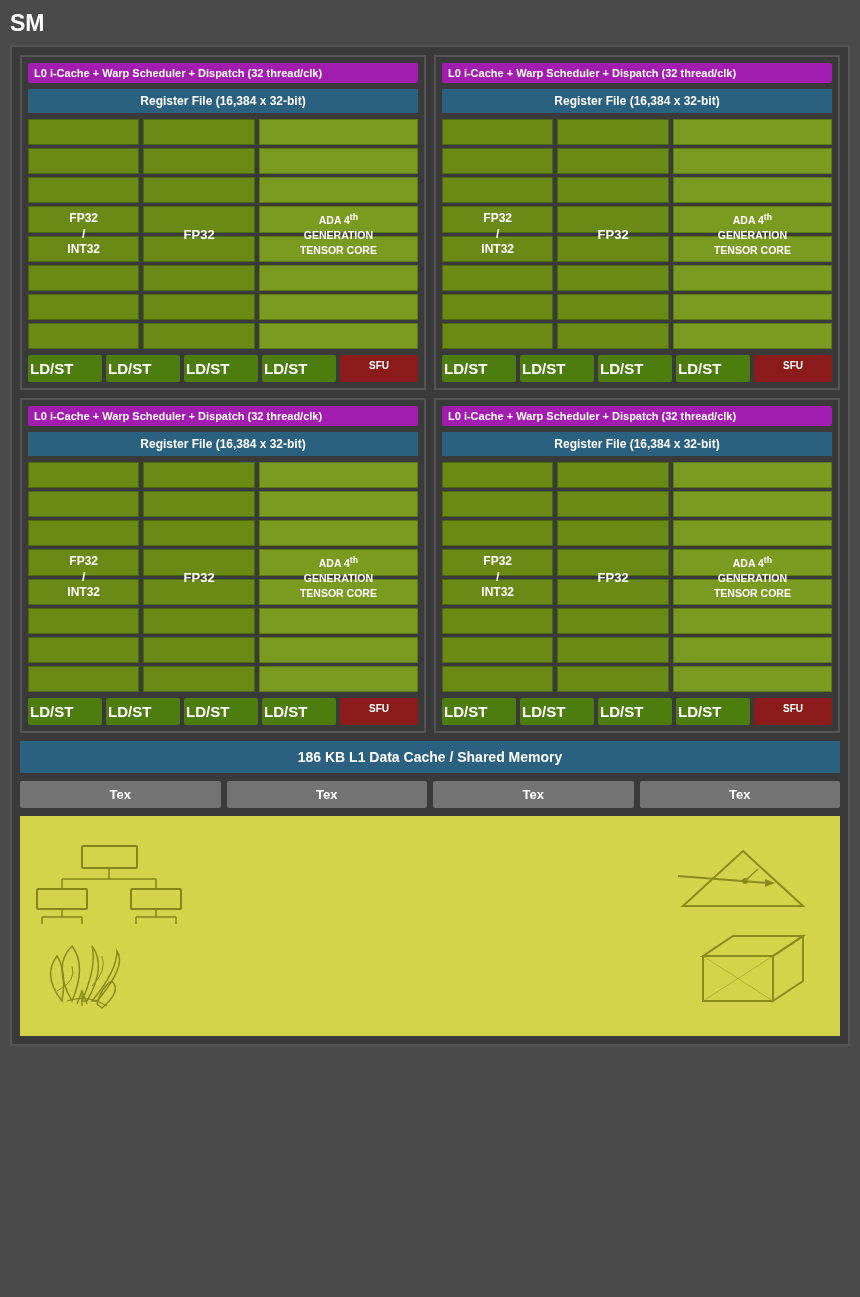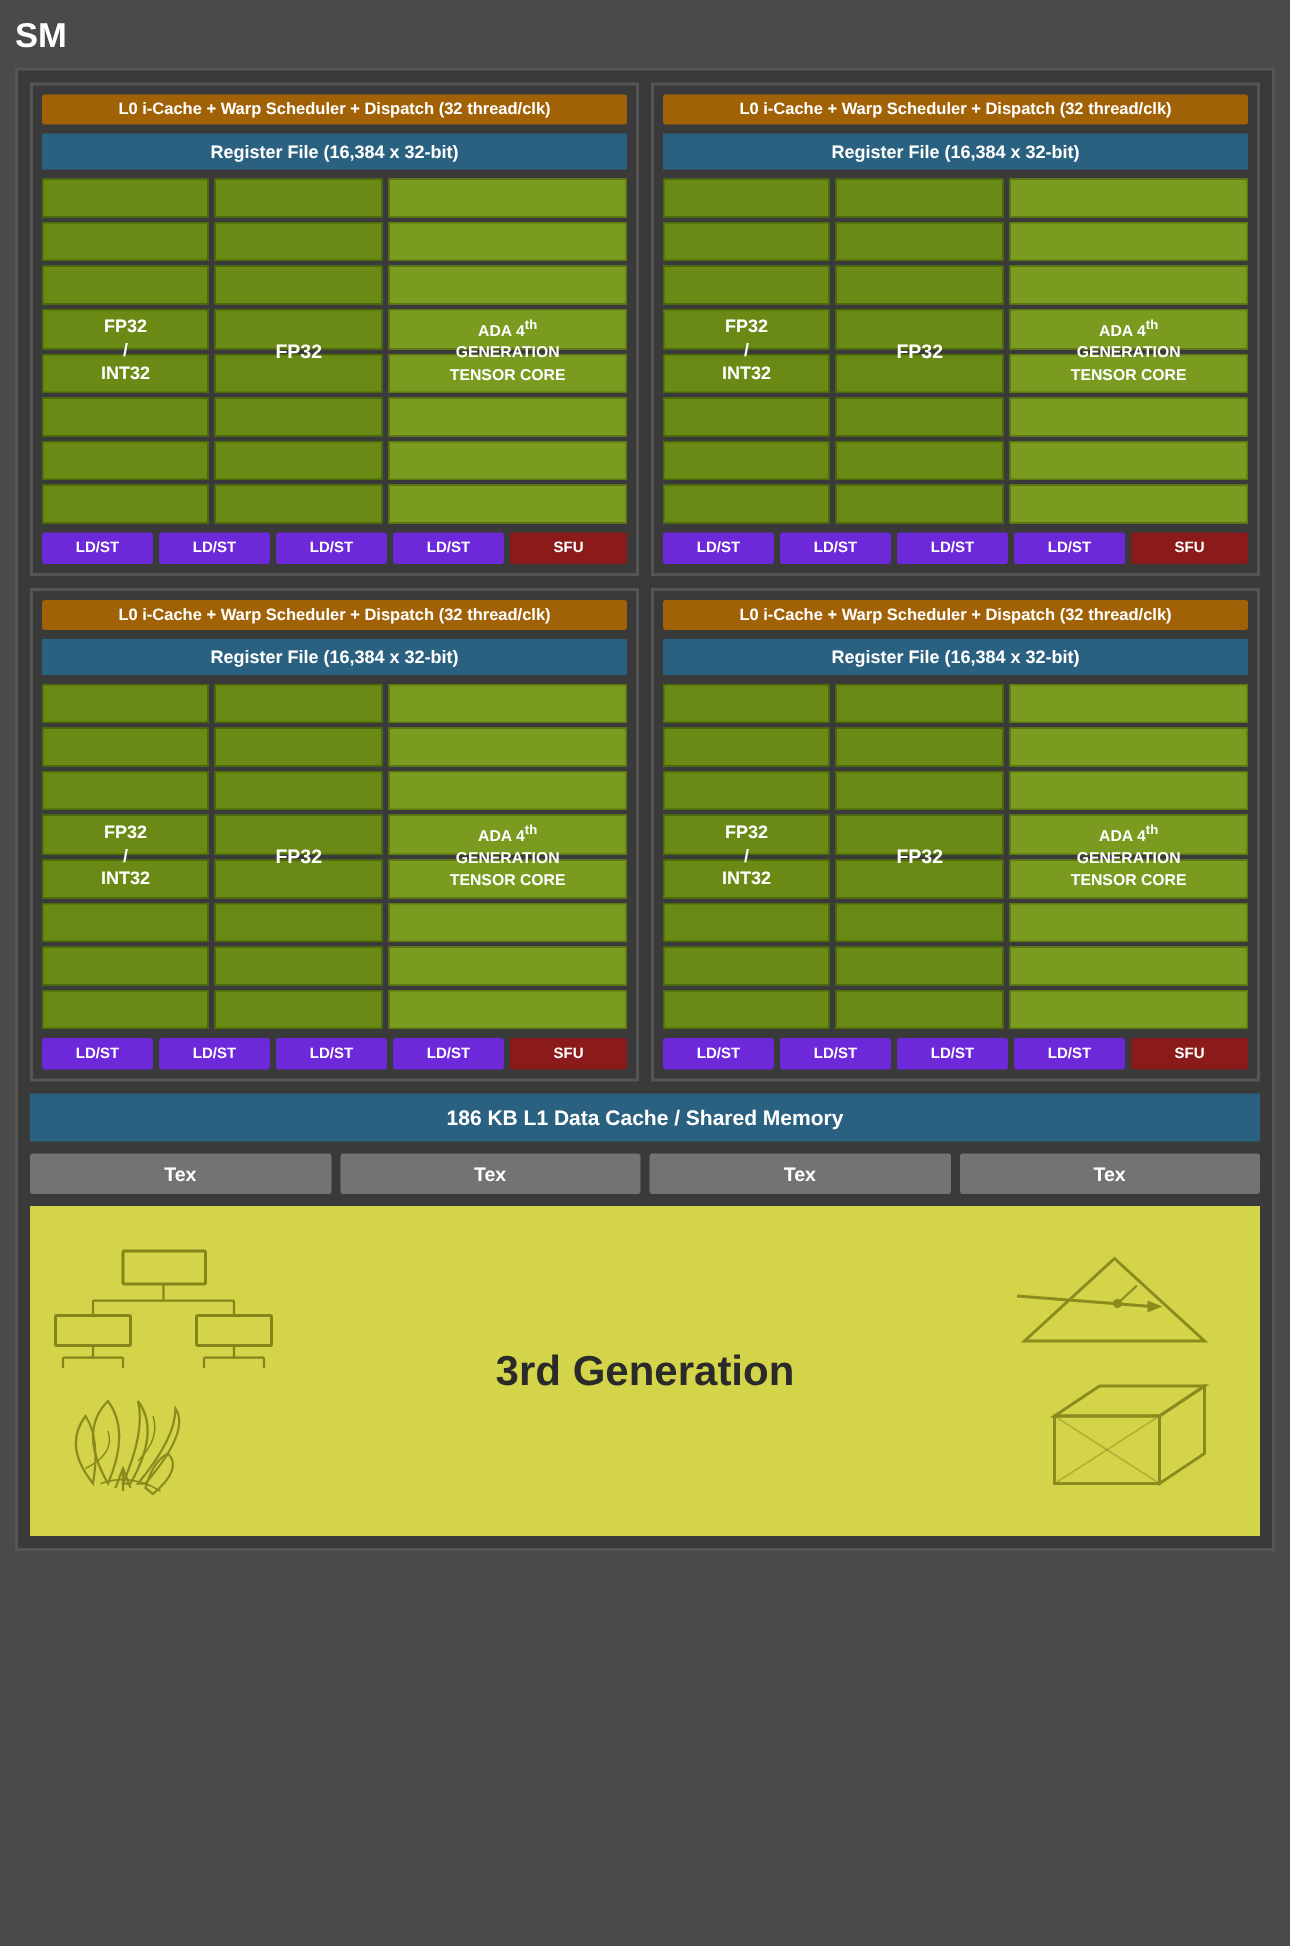--- a/index.html
+++ b/index.html
@@ -28,50 +28,49 @@
       grid-template-columns: 1fr 1fr;
       gap: 8px;
       margin-bottom: 8px;
     }
     .sub-partition {
       background: #3a3a3a;
       border: 2px solid #555;
       padding: 6px;
     }
     .l0-cache-bar {
-      background: #a16207;
+      background: #a21caf;
       color: white;
       font-size: 11px;
       font-weight: bold;
-      text-align: center;
+      text-align: left;
       padding: 4px 6px;
       margin-bottom: 6px;
       border-radius: 2px;
     }
     .register-file-bar {
       background: #2a6080;
       color: white;
       font-size: 12px;
       font-weight: bold;
       text-align: center;
       padding: 5px;
       margin-bottom: 6px;
     }
 
     
     .ldst-row {
       display: flex;
       gap: 4px;
     }
     .ldst-box {
-      background: #6d28d9;
-      color: white;
-      font-size: 10px;
-      font-weight: bold;
-      text-align: center;
+      background: #4d7c0f;
+      color: white;
+      font-size: 15px;
+      font-weight: bold;
       padding: 5px 2px;
       flex: 1;
       border-radius: 2px;
     }
     .sfu-box {
       background: #8b1a1a;
       color: white;
       font-size: 10px;
       font-weight: bold;
       text-align: center;
@@ -420,21 +419,20 @@
         <path d="M45 68 Q48 60 50 55 Q52 60 55 68" fill="none" stroke="#5a5a00" stroke-width="1.5"></path>
         <line x1="50" y1="55" x2="50" y2="70" stroke="#5a5a00" stroke-width="1.5"></line>
 
         <path d="M35 65 Q55 58 75 70" fill="none" stroke="#5a5a00" stroke-width="1.2"></path>
         <path d="M25 55 Q45 45 40 30" fill="none" stroke="#5a5a00" stroke-width="1"></path>
         <path d="M60 50 Q75 35 70 20" fill="none" stroke="#5a5a00" stroke-width="1"></path>
       </svg>
     </div>
 
     <div class="rt-core-center">
-      <div class="rt-core-subtitle">3rd Generation</div>
     </div>
 
     <div class="rt-core-right">
 
       <svg width="155" height="80" viewBox="0 0 155 80" style="opacity:0.6;">
 
         <polygon points="70,10 130,65 10,65" fill="none" stroke="#5a5a00" stroke-width="2"></polygon>
 
         <line x1="5" y1="35" x2="95" y2="42" stroke="#5a5a00" stroke-width="2" marker-end="url(#arrow)"></line>
 

